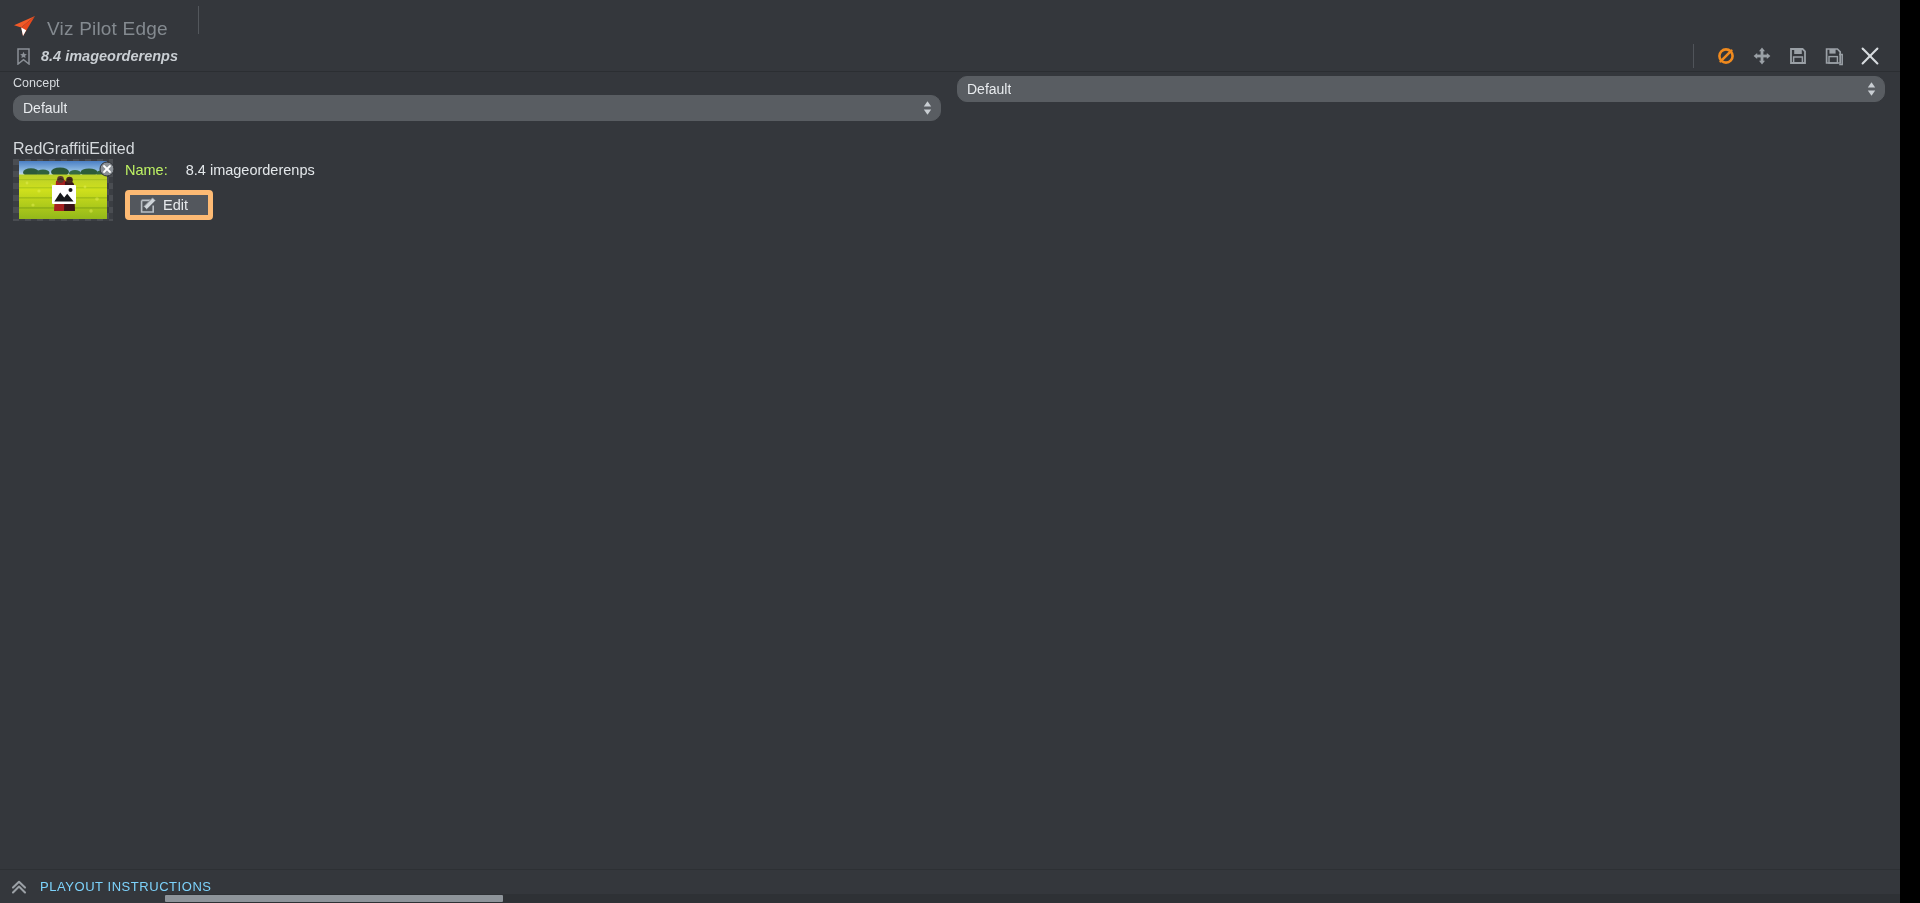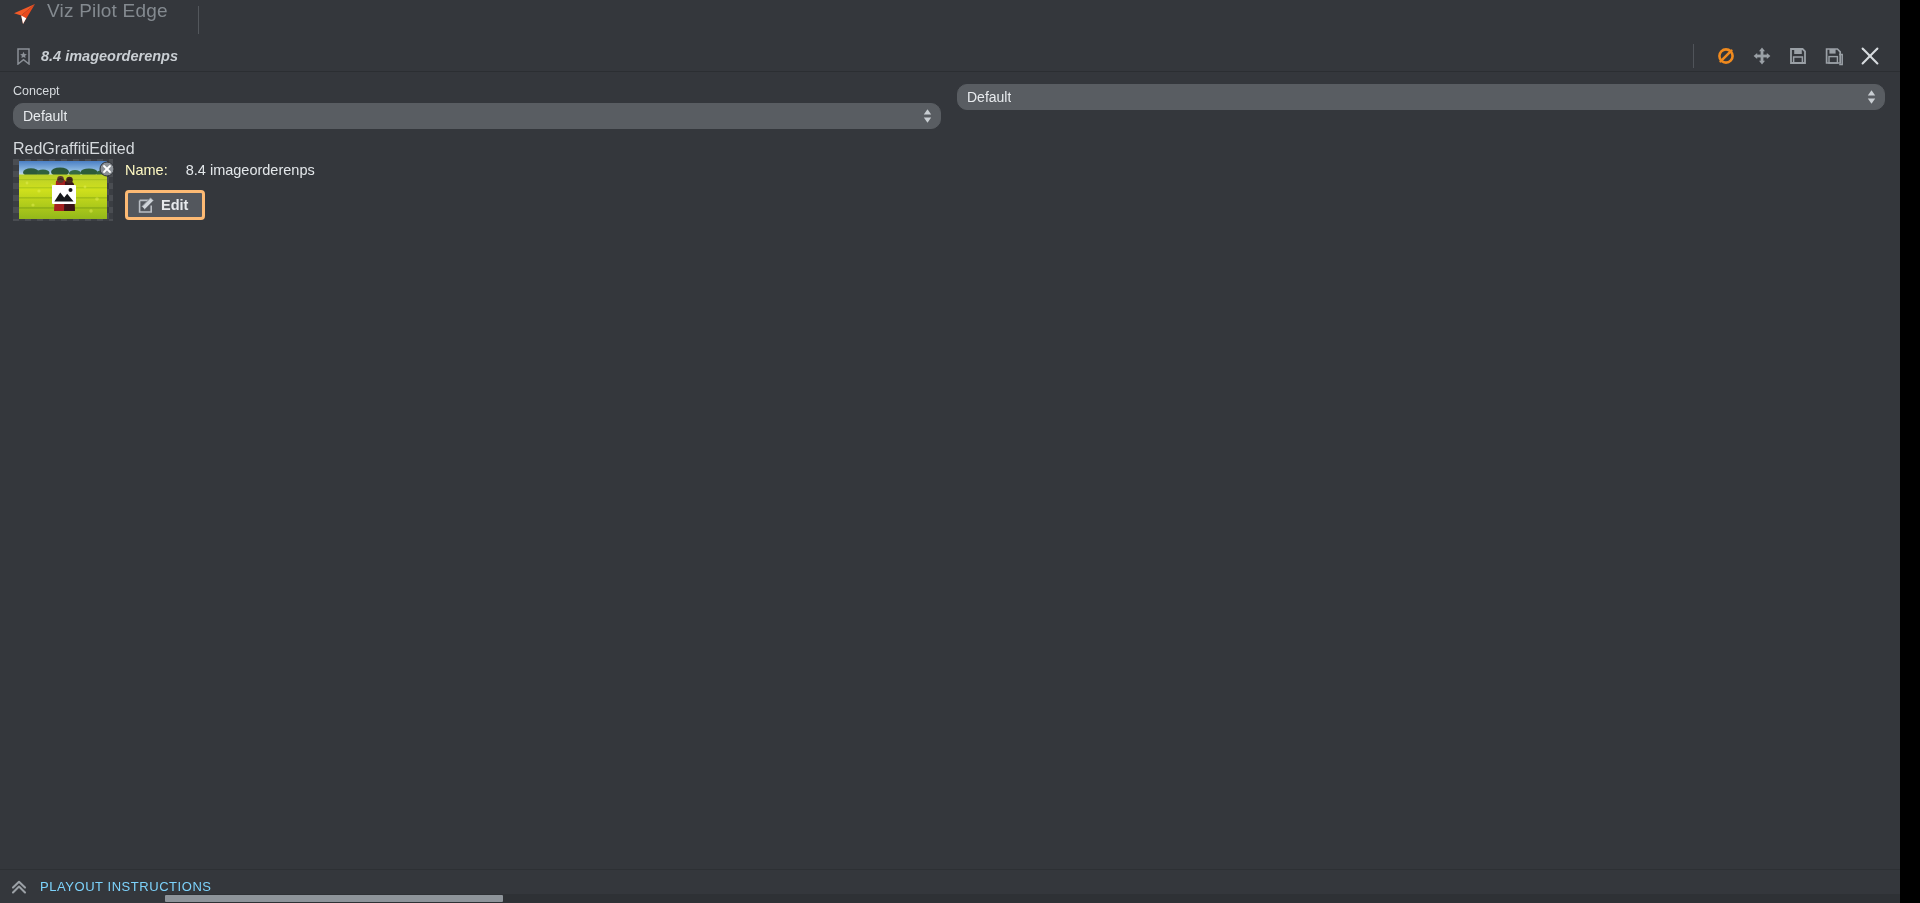--- a/index.html
+++ b/index.html
@@ -37,21 +37,21 @@
     height: 40px;
     background: #34373c;
     flex: 0 0 40px;
   }
 
   .logo-block {
     position: absolute;
     left: 10px; top: 0;
     height: 40px;
     display: flex;
-    align-items: flex-start;
+    align-items: flex-end;
     gap: 9px;
   }
 
   .logo-mark {
     width: 28px; height: 28px;
     display: block;
     flex: 0 0 28px;
   }
 
   .logo-text {
@@ -150,21 +150,21 @@
   .body-area {
     position: relative;
     flex: 1 1 auto;
     background: #34373c;
     overflow: hidden;
   }
 
   
   .selector-row {
     position: absolute;
-    left: 0; top: 12px;
+    left: 0; top: 4px;
     width: 1900px;
     display: flex;
     gap: 16px;
     padding: 0 15px 0 13px;
   }
 
   .selector-field { flex: 1 1 0; min-width: 0; }
 
   .selector-label {
     font-size: 12.5px;
@@ -257,42 +257,41 @@
   .meta-line {
     display: flex;
     align-items: baseline;
     gap: 18px;
     margin-bottom: 12px;
     white-space: nowrap;
   }
 
   .meta-key {
     font-size: 14.5px;
-    color: #fef9c3;
+    color: #bef264;
   }
 
   .meta-val {
     font-size: 14.5px;
     color: #e3e7ea;
   }
 
   .edit-btn {
     display: inline-flex;
     align-items: center;
     gap: 5px;
     height: 30px;
-    padding: 0 14px 0 10px;
+    padding: 0 20px 0 10px;
     background: #53575d;
-    border: 3px solid #fdba74;
+    border: 5px solid #fdba74;
     border-radius: 4px;
     color: #e6e9ec;
     font-size: 14.5px;
     font-family: "Liberation Sans", sans-serif;
     cursor: pointer;
-    font-weight: bold;
   }
   .edit-btn svg { display: block; flex: 0 0 18px; }
 
   
   .playout-bar {
     position: relative;
     flex: 0 0 34px;
     height: 34px;
     background: #34373c;
     border-top: 1px solid #2d3034;

